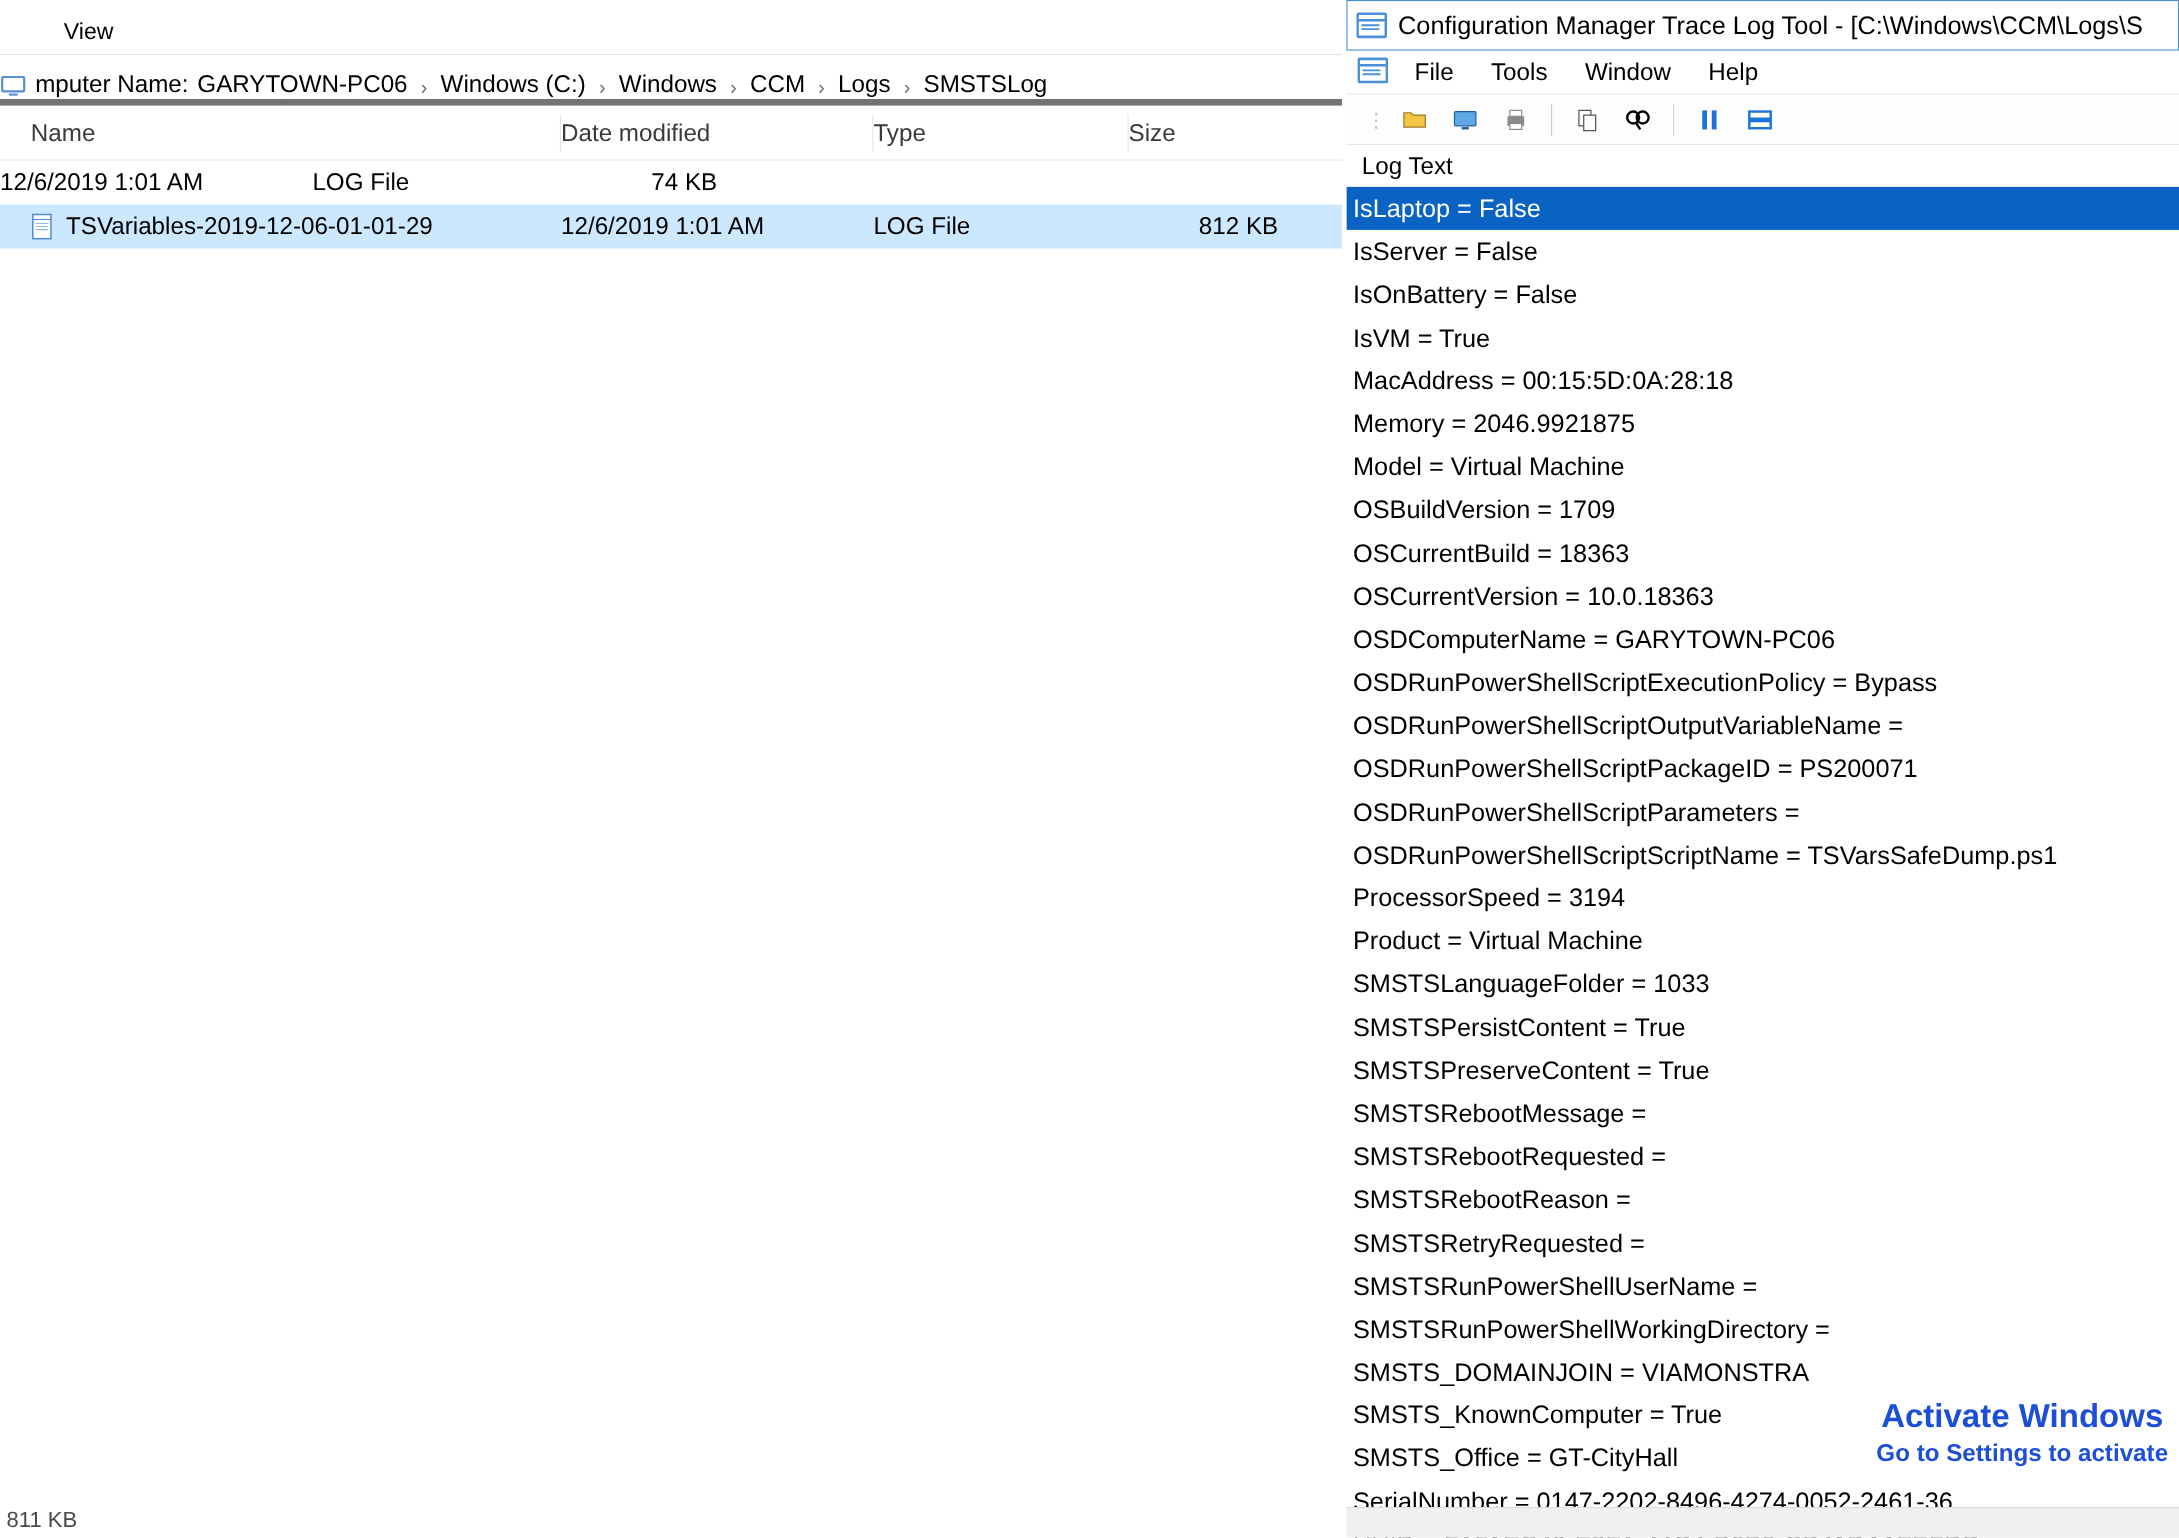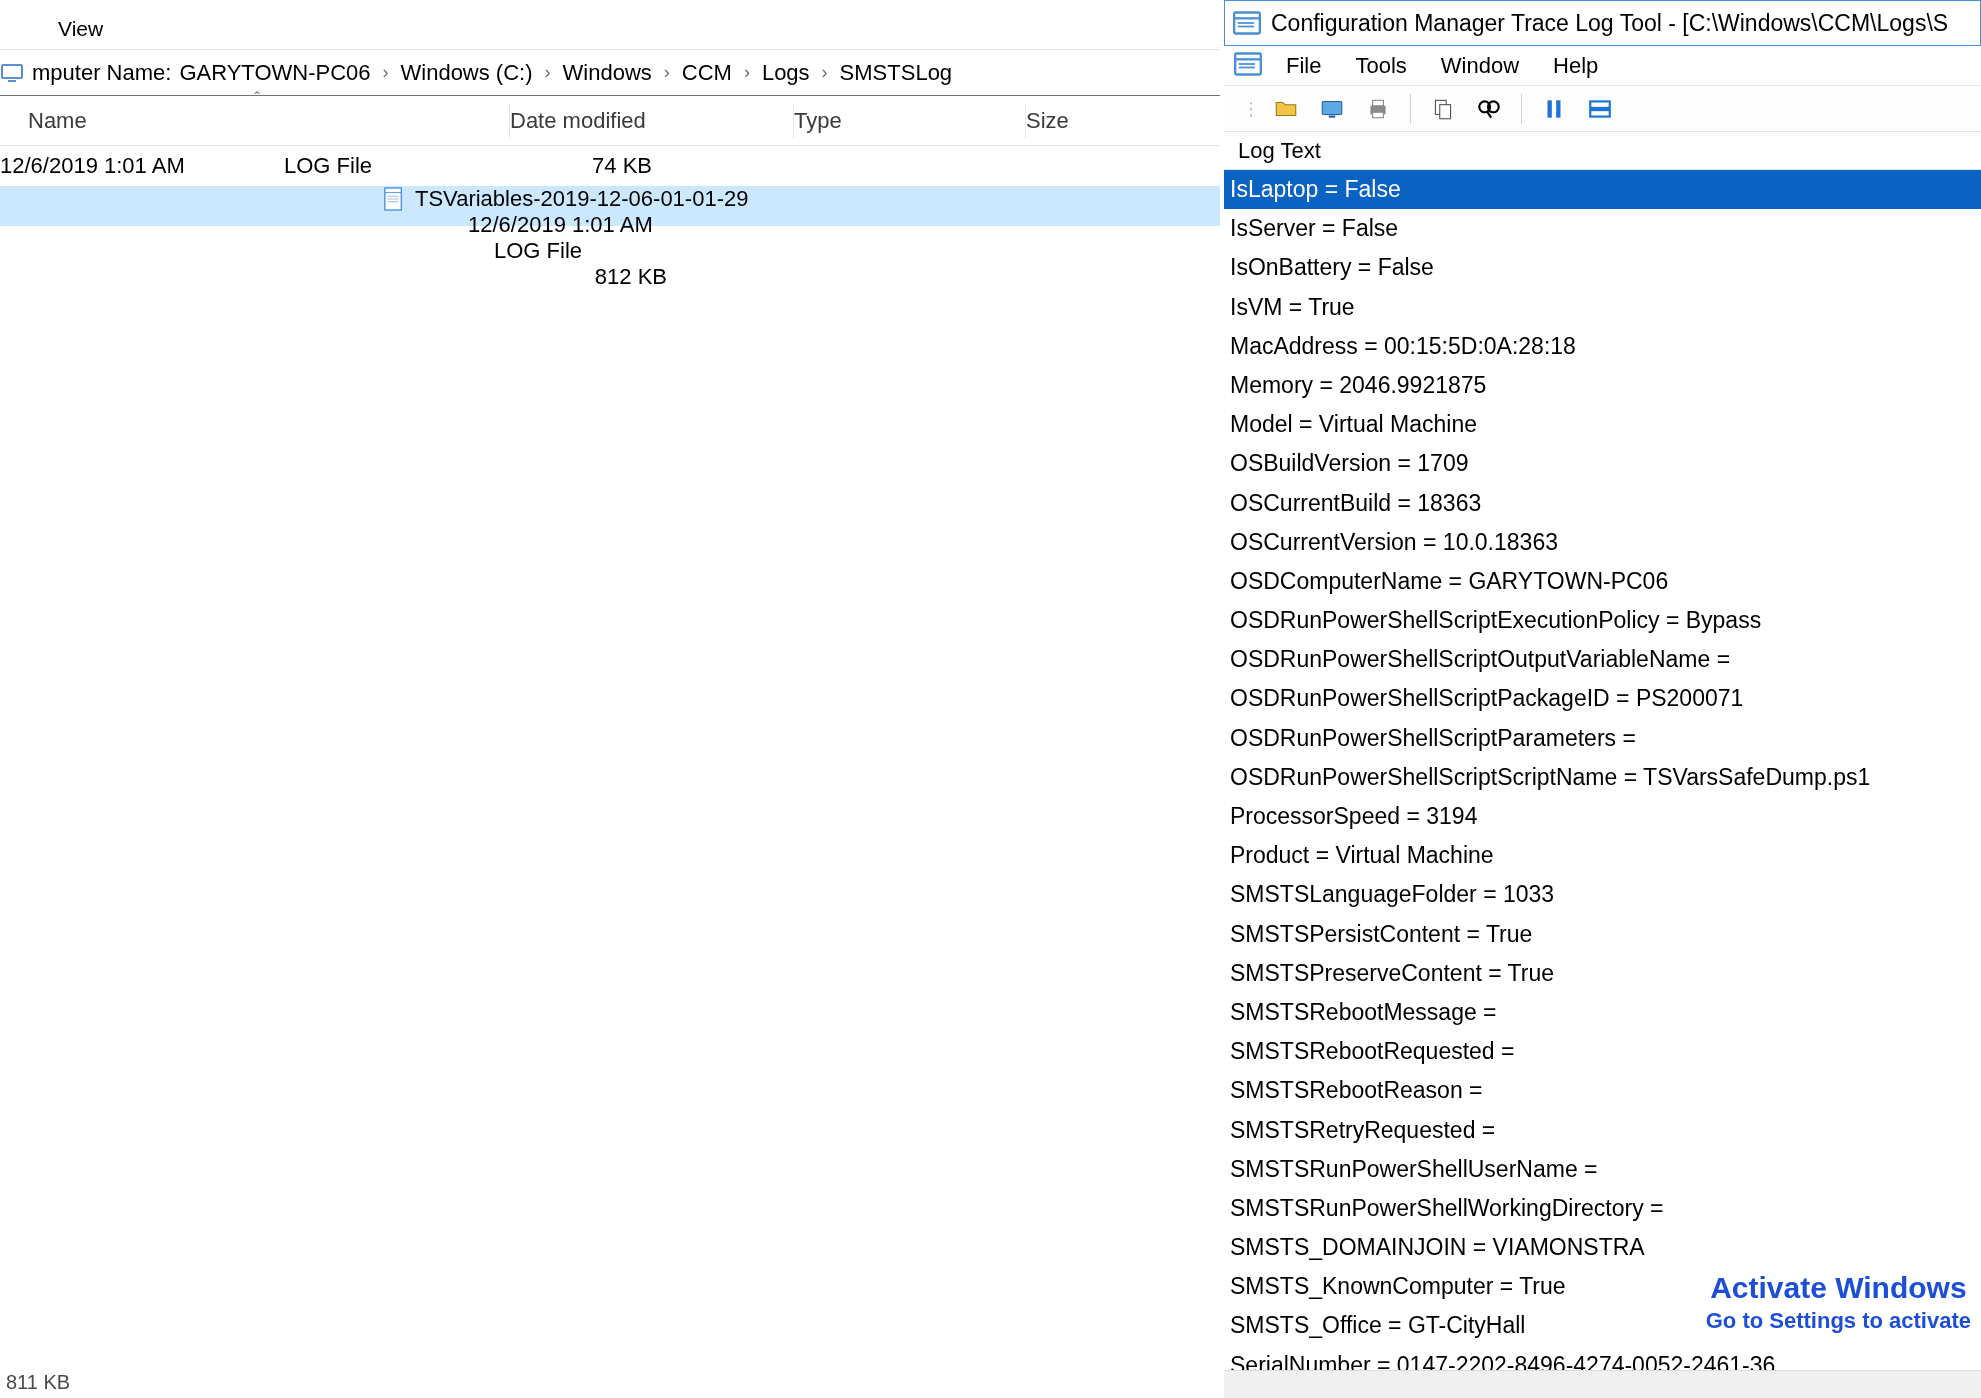--- a/index.html
+++ b/index.html
@@ -32,25 +32,25 @@
     align-items: flex-end;
   }
   .ribbon-item {
     padding: 6px 14px 8px 14px;
     font-size: 21px;
     color: #000;
   }
   .breadcrumbs {
     height: 46px;
     display: flex;
-    align-items: center;
+    align-items: flex-end;
     padding-left: 0;
     font-size: 22px;
     color: #000;
-    border-bottom: 1px solid #737373;
+    border-bottom: 6px solid #737373;
   }
   .crumb-icon {
     width: 24px; height: 24px;
     display:inline-flex; align-items:center; justify-content:center;
     margin: 0 4px 0 0;
   }
   .crumb { padding: 0 4px; white-space: nowrap; }
   .crumb.label { color:#000; }
   .crumb.sep { color:#6b6b6b; font-size: 18px; padding: 0 8px; }
   .file-header {
@@ -71,21 +71,21 @@
     position:absolute; top:-14px; left: 50%;
     font-size:16px; color:#6b6b6b;
   }
   .file-rows { }
   .file-row {
     display:flex;
     align-items:center;
     height: 40px;
     font-size: 22px;
   }
-  .file-row.selected { background:#cce8ff;flex-direction:column; }
+  .file-row.selected { background:#cce8ff; }
   .file-row .col-name { display:flex; align-items:center; gap:10px; }
   .file-row .filesize { text-align:right; padding-right:22px; width:158px;}
   .file-icon {
     width:22px; height:26px;
     position:relative;
     display:inline-block;
   }
   .file-icon svg { width:22px; height:26px; }
 
   .status-bar {

